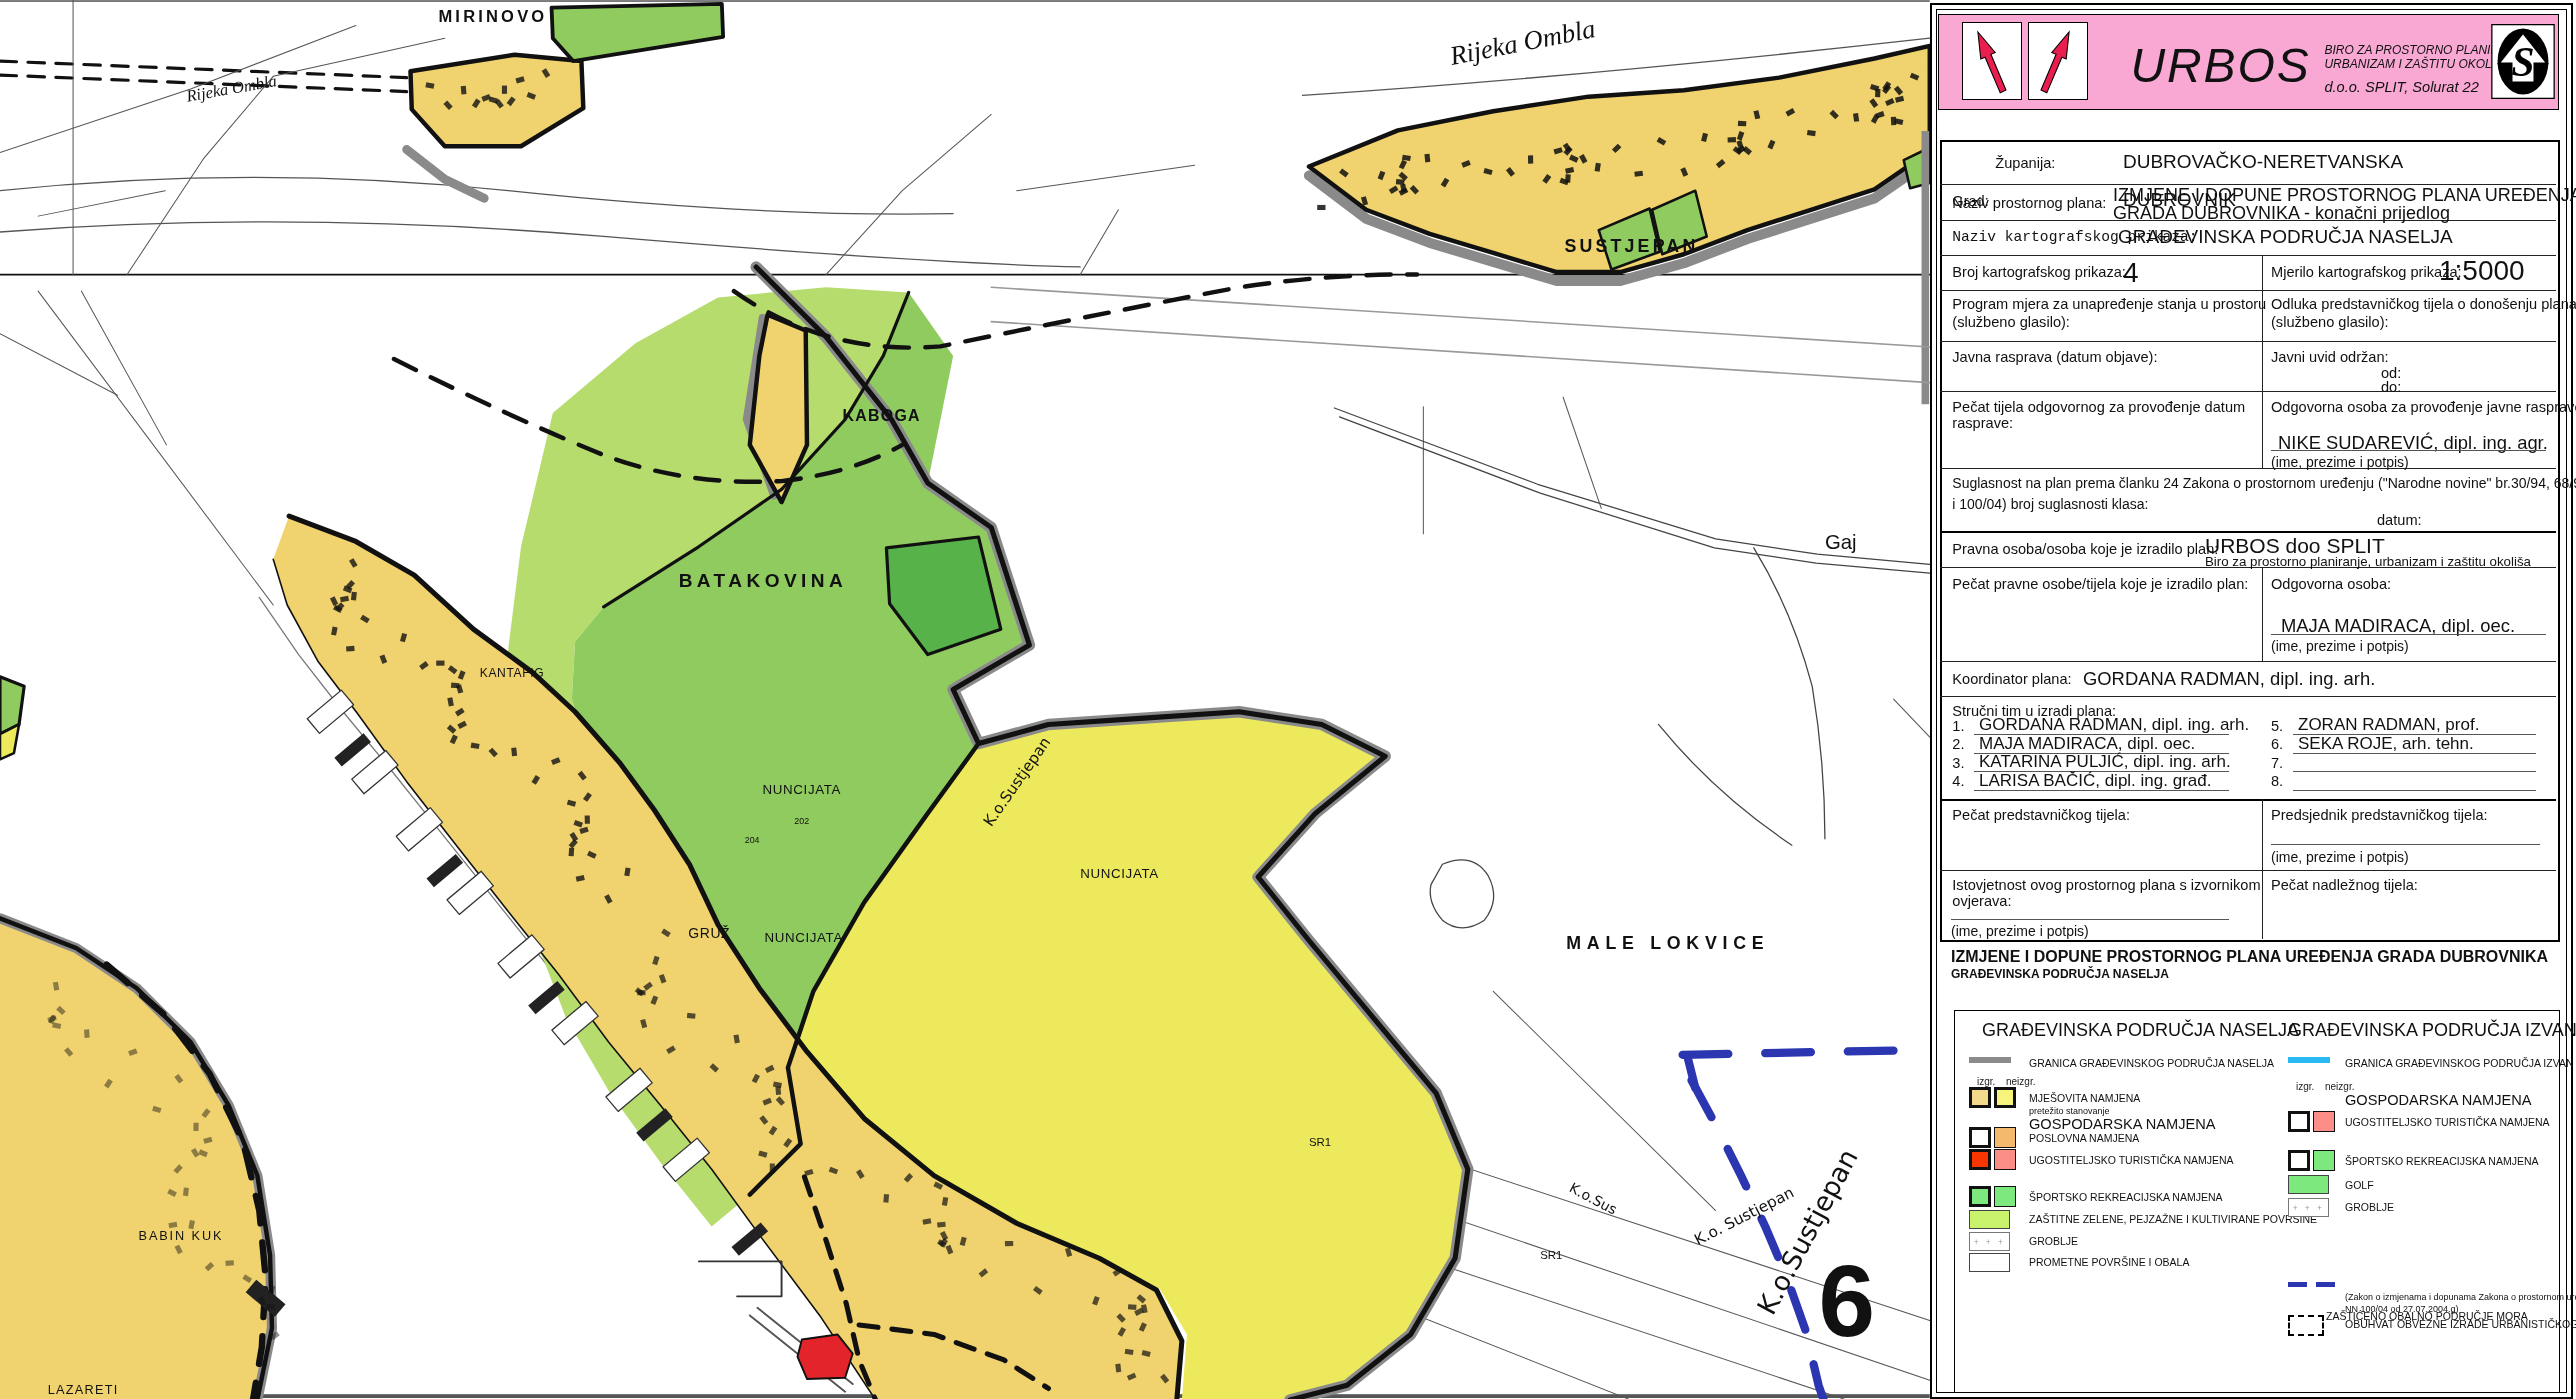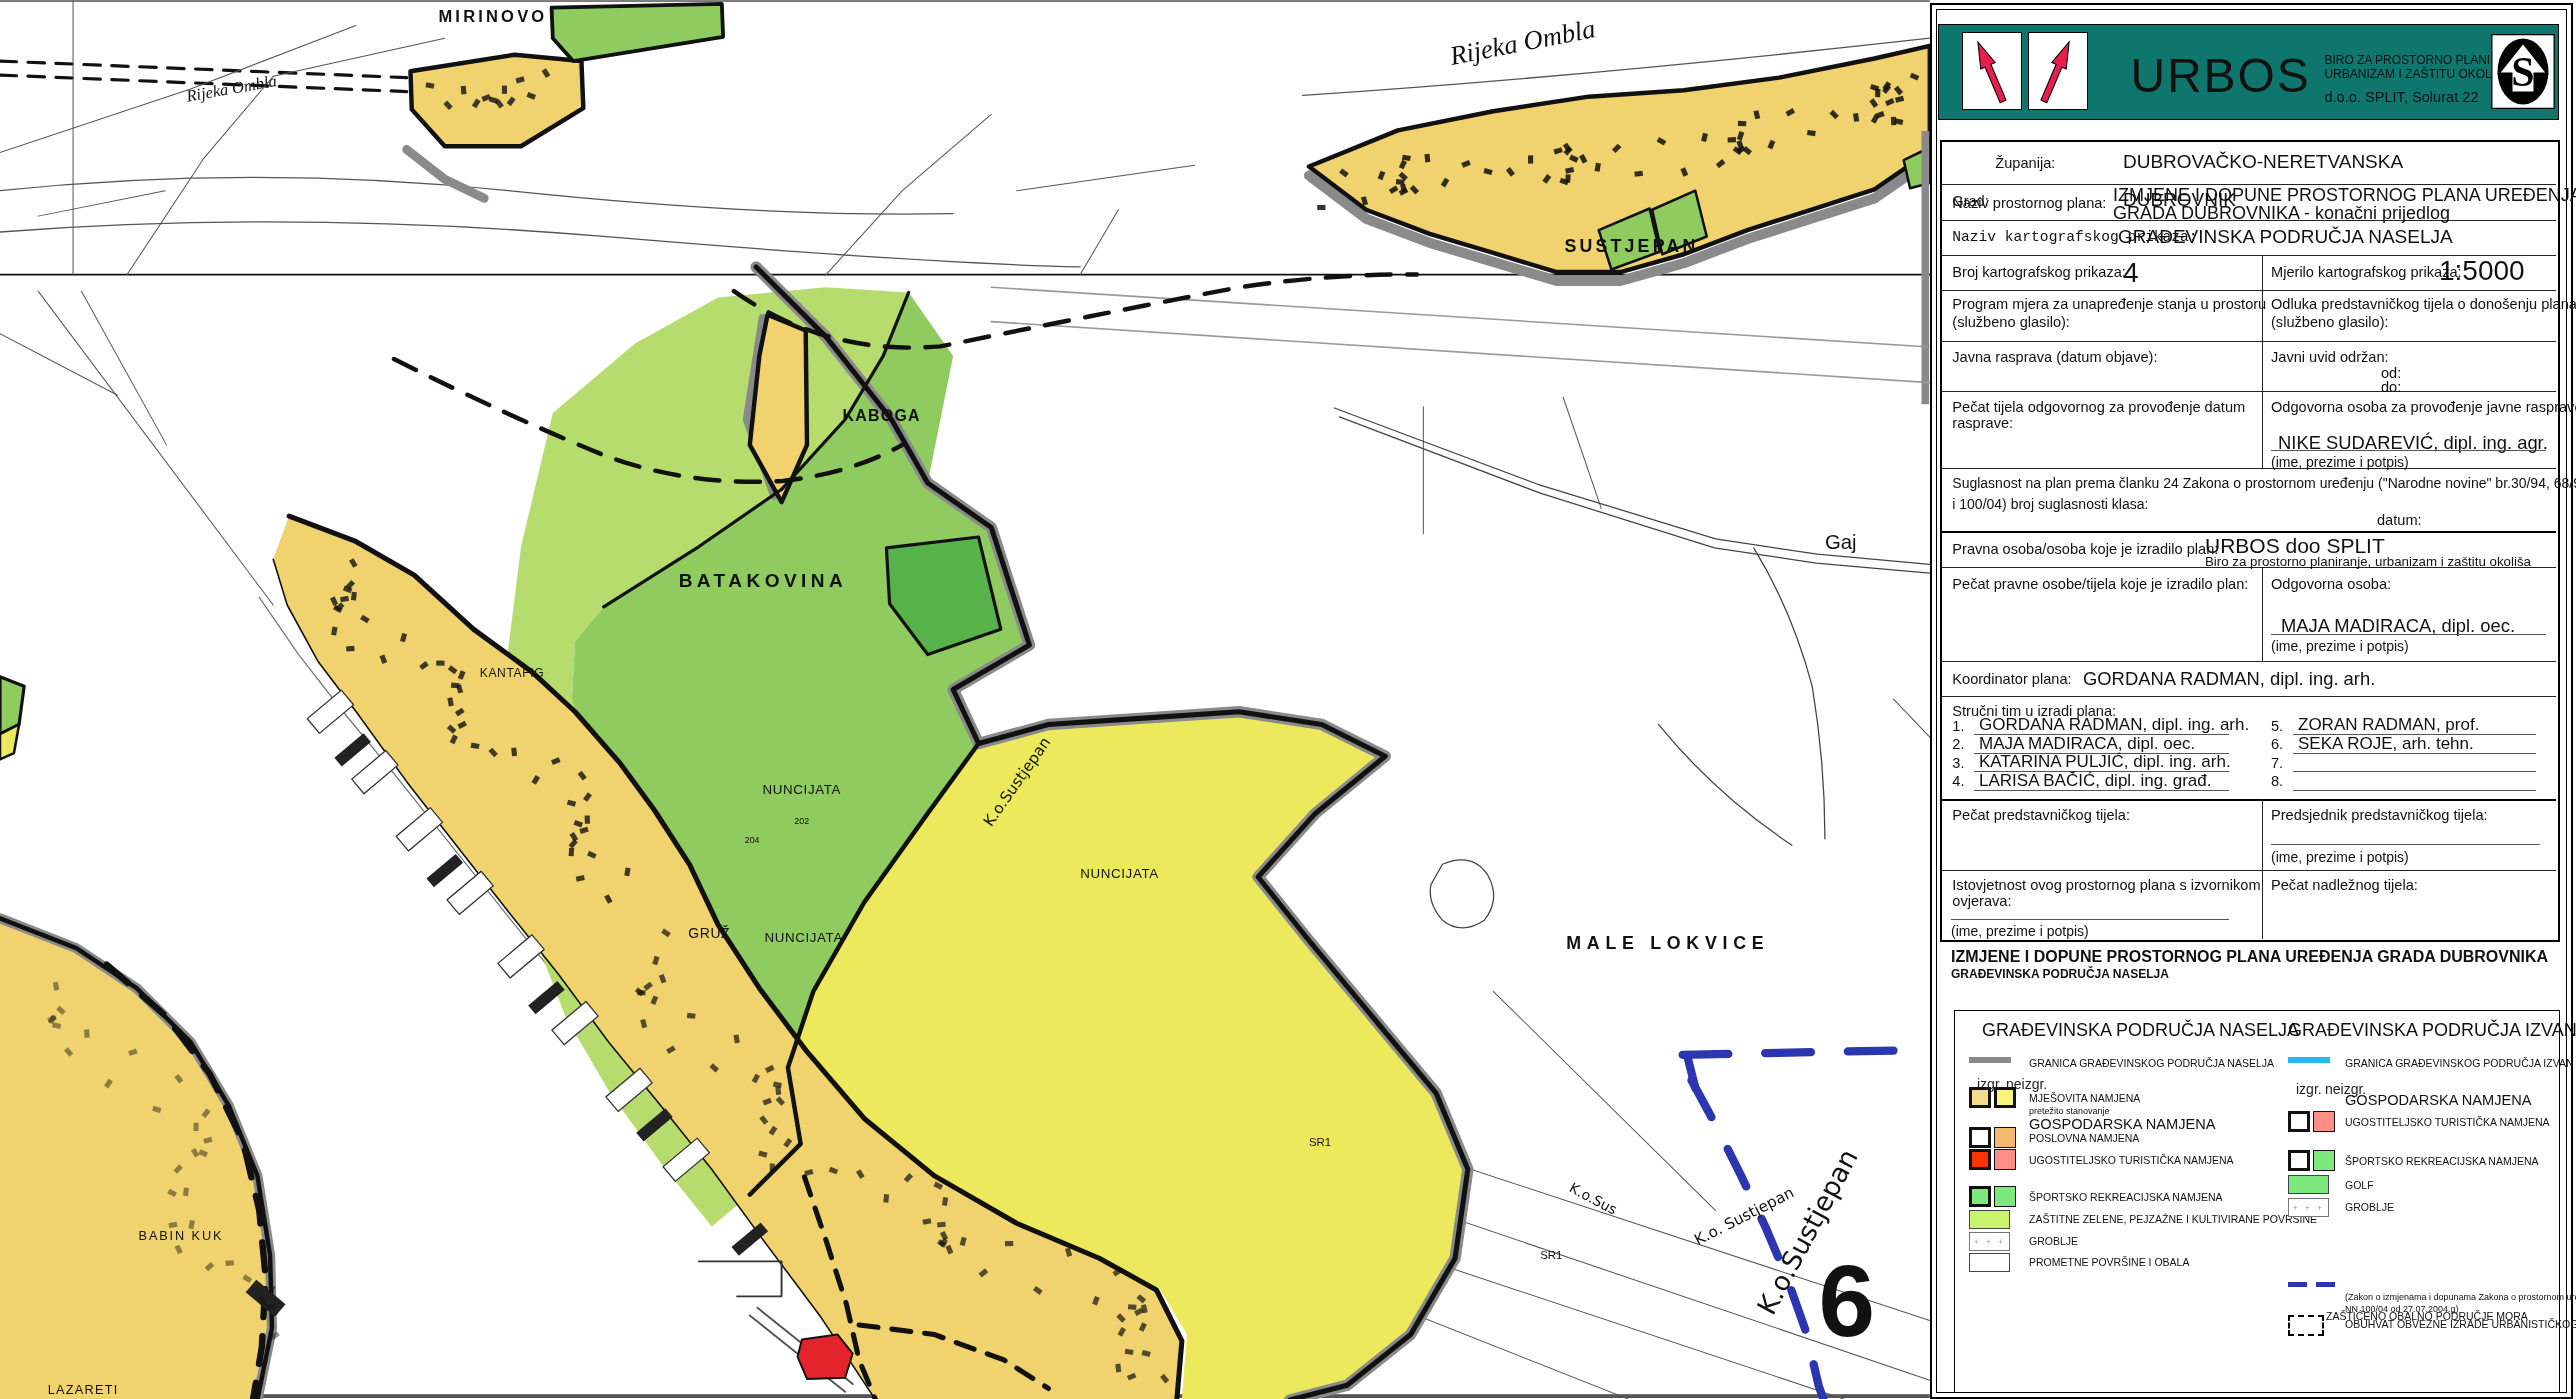--- a/index.html
+++ b/index.html
@@ -2,21 +2,21 @@
 <html style="font-size:10.2px"><head>
 <meta charset="utf-8">
 <style>
   html,body{margin:0;padding:0;background:#e8e8e8;}
   #page{position:relative;width:2576px;height:1400px;background:#ffffff;overflow:hidden;
         font-family:"Liberation Sans",sans-serif;color:#111;}
   #map-svg{position:absolute;left:0;top:0;}
   
   #panel{position:absolute;left:1930px;top:2.5px;width:639px;height:1392px;background:#fff;
          border:2.5px solid #000;outline:1.3px solid #000;outline-offset:-7.6px;}
-  .logo-box{position:absolute;left:6.4px;top:19px;width:619px;height:94px;border:1.9px solid #000;background:#0f766e;}
+  .logo-box{position:absolute;left:6.4px;top:9px;width:619px;height:94px;border:1.9px solid #000;background:#f9a8d4;font-style:italic;}
   .arrow-box{position:absolute;top:7.6px;width:58px;height:76px;border:1.9px solid #000;background:#fff;}
   .urbos{position:absolute;left:191px;top:23px;font-size:48px;letter-spacing:1.9px;font-weight:400;}
   .byline{position:absolute;left:385px;top:28px;font-size:12px;line-height:14.6px;}
   .byline3{position:absolute;left:385px;top:64px;font-size:14.6px;}
   .slogo{position:absolute;left:552px;top:9px;}
   .tbl{position:absolute;left:7.6px;top:135px;width:616px;height:798px;border:2.5px solid #000;background:#fff;}
   .hline{position:absolute;left:0;width:100%;height:0;border-top:1.3px solid #222;}
   .hline.thick{border-top:2.5px solid #000;}
   .vline{position:absolute;width:0;border-left:1.3px solid #222;}
   .lbl{position:absolute;font-size:14.6px;white-space:nowrap;}
@@ -24,21 +24,21 @@
   .big{font-size:28px;}
   .uline{position:absolute;border-bottom:1.3px solid #555;}
   .small-note{position:absolute;font-size:14px;white-space:nowrap;}
   .sub1{position:absolute;left:19px;font-size:16px;font-weight:bold;white-space:nowrap;}
   .sub2{position:absolute;left:19px;font-size:12px;font-weight:bold;white-space:nowrap;}
   #legend-box{position:absolute;left:22px;top:1005px;width:604px;height:381px;border:1.9px solid #000;background:#fff;}
   .leg-title{position:absolute;font-size:18px;white-space:nowrap;}
   .leg-label{position:absolute;font-size:10.5px;white-space:nowrap;}
   .leg-label2{position:absolute;font-size:9px;white-space:nowrap;}
   .leg-heading{position:absolute;font-size:14.6px;white-space:nowrap;}
-  .leg-izgr{position:absolute;font-size:14px;white-space:nowrap;color:#222;padding-left:8px;}
+  .leg-izgr{position:absolute;font-size:10px;white-space:nowrap;color:#222;padding-left:8px;}
   .sw{position:absolute;box-sizing:border-box;}
   .sw.box{width:21.6px;height:21.6px;border:1.9px solid #111;background:#fff;}
   .sw.box.thick{border-width:3.8px;}
   .sw.single{width:41px;height:19px;border:1.3px solid #444;}
   .sw.line{width:42px;height:6.4px;}
   .sw.hatch{width:41px;height:19px;border:1.3px solid #777;color:#999;font-size:8.3px;
             letter-spacing:2.5px;text-align:center;line-height:18px;background:#fff;}
   .sw.dashrect{width:36px;height:21.6px;border:2.5px dashed #000;background:#fff;}
   .bdash{position:absolute;width:19px;height:5.7px;}
 </style>

